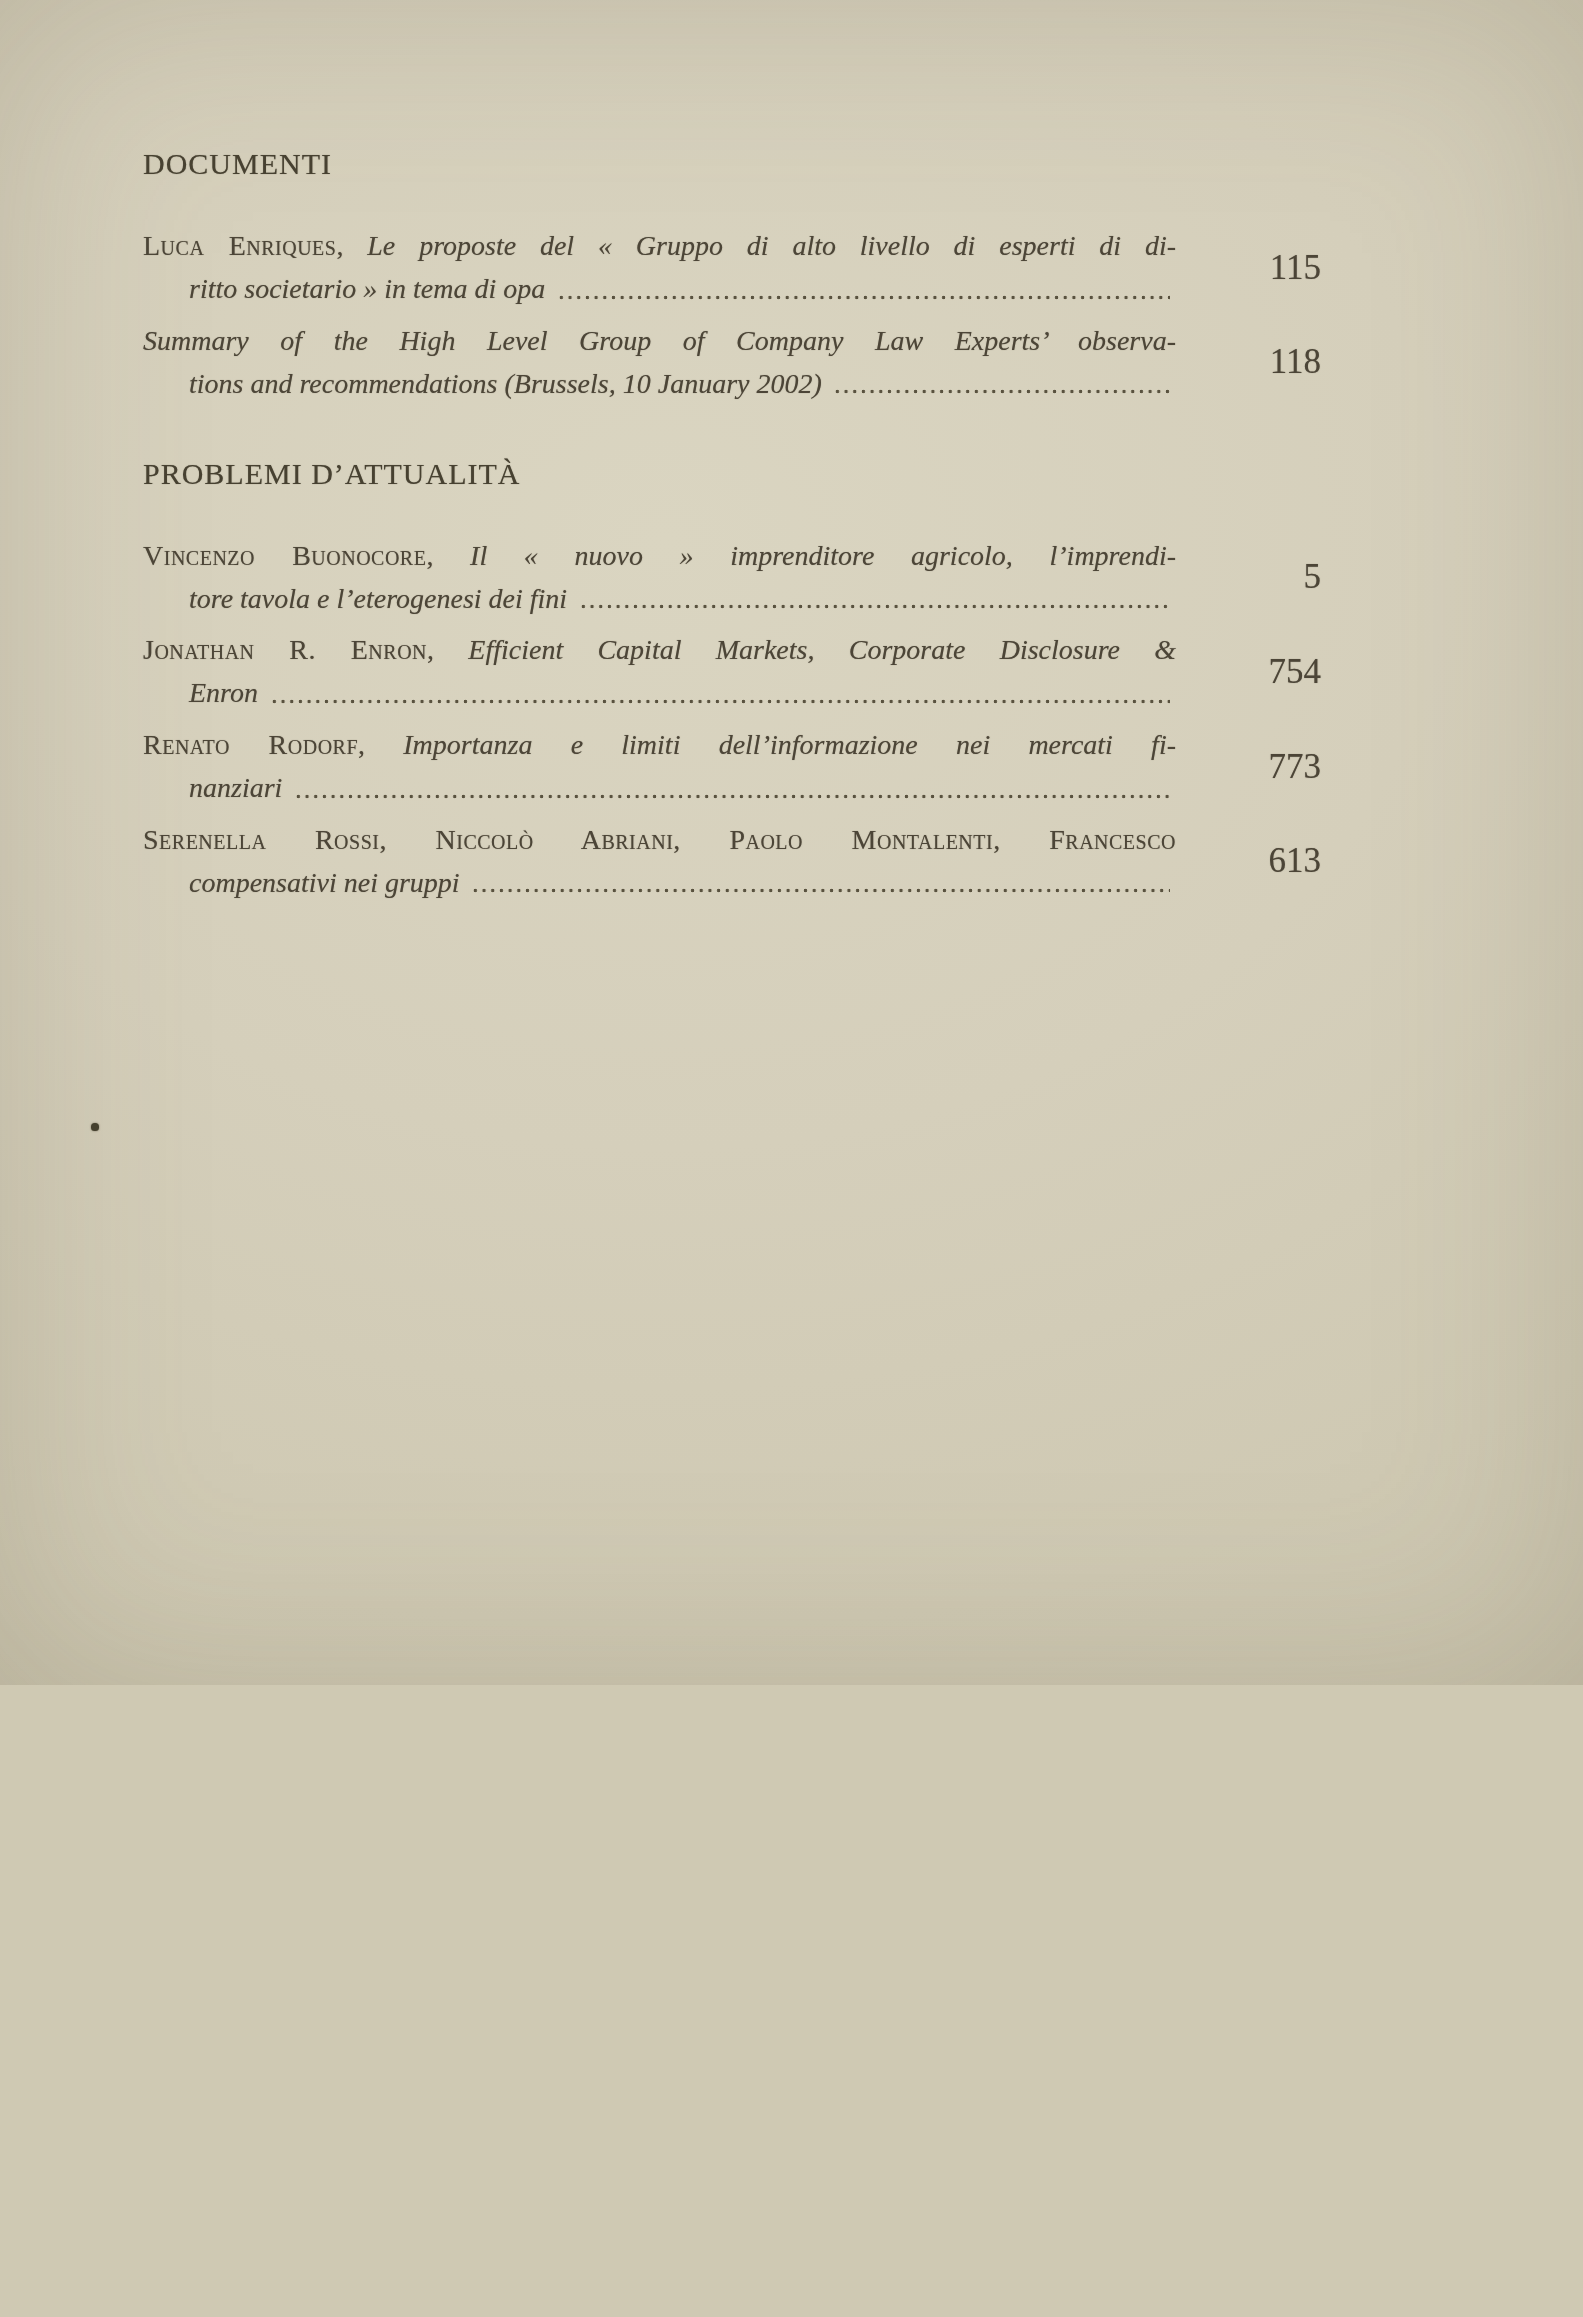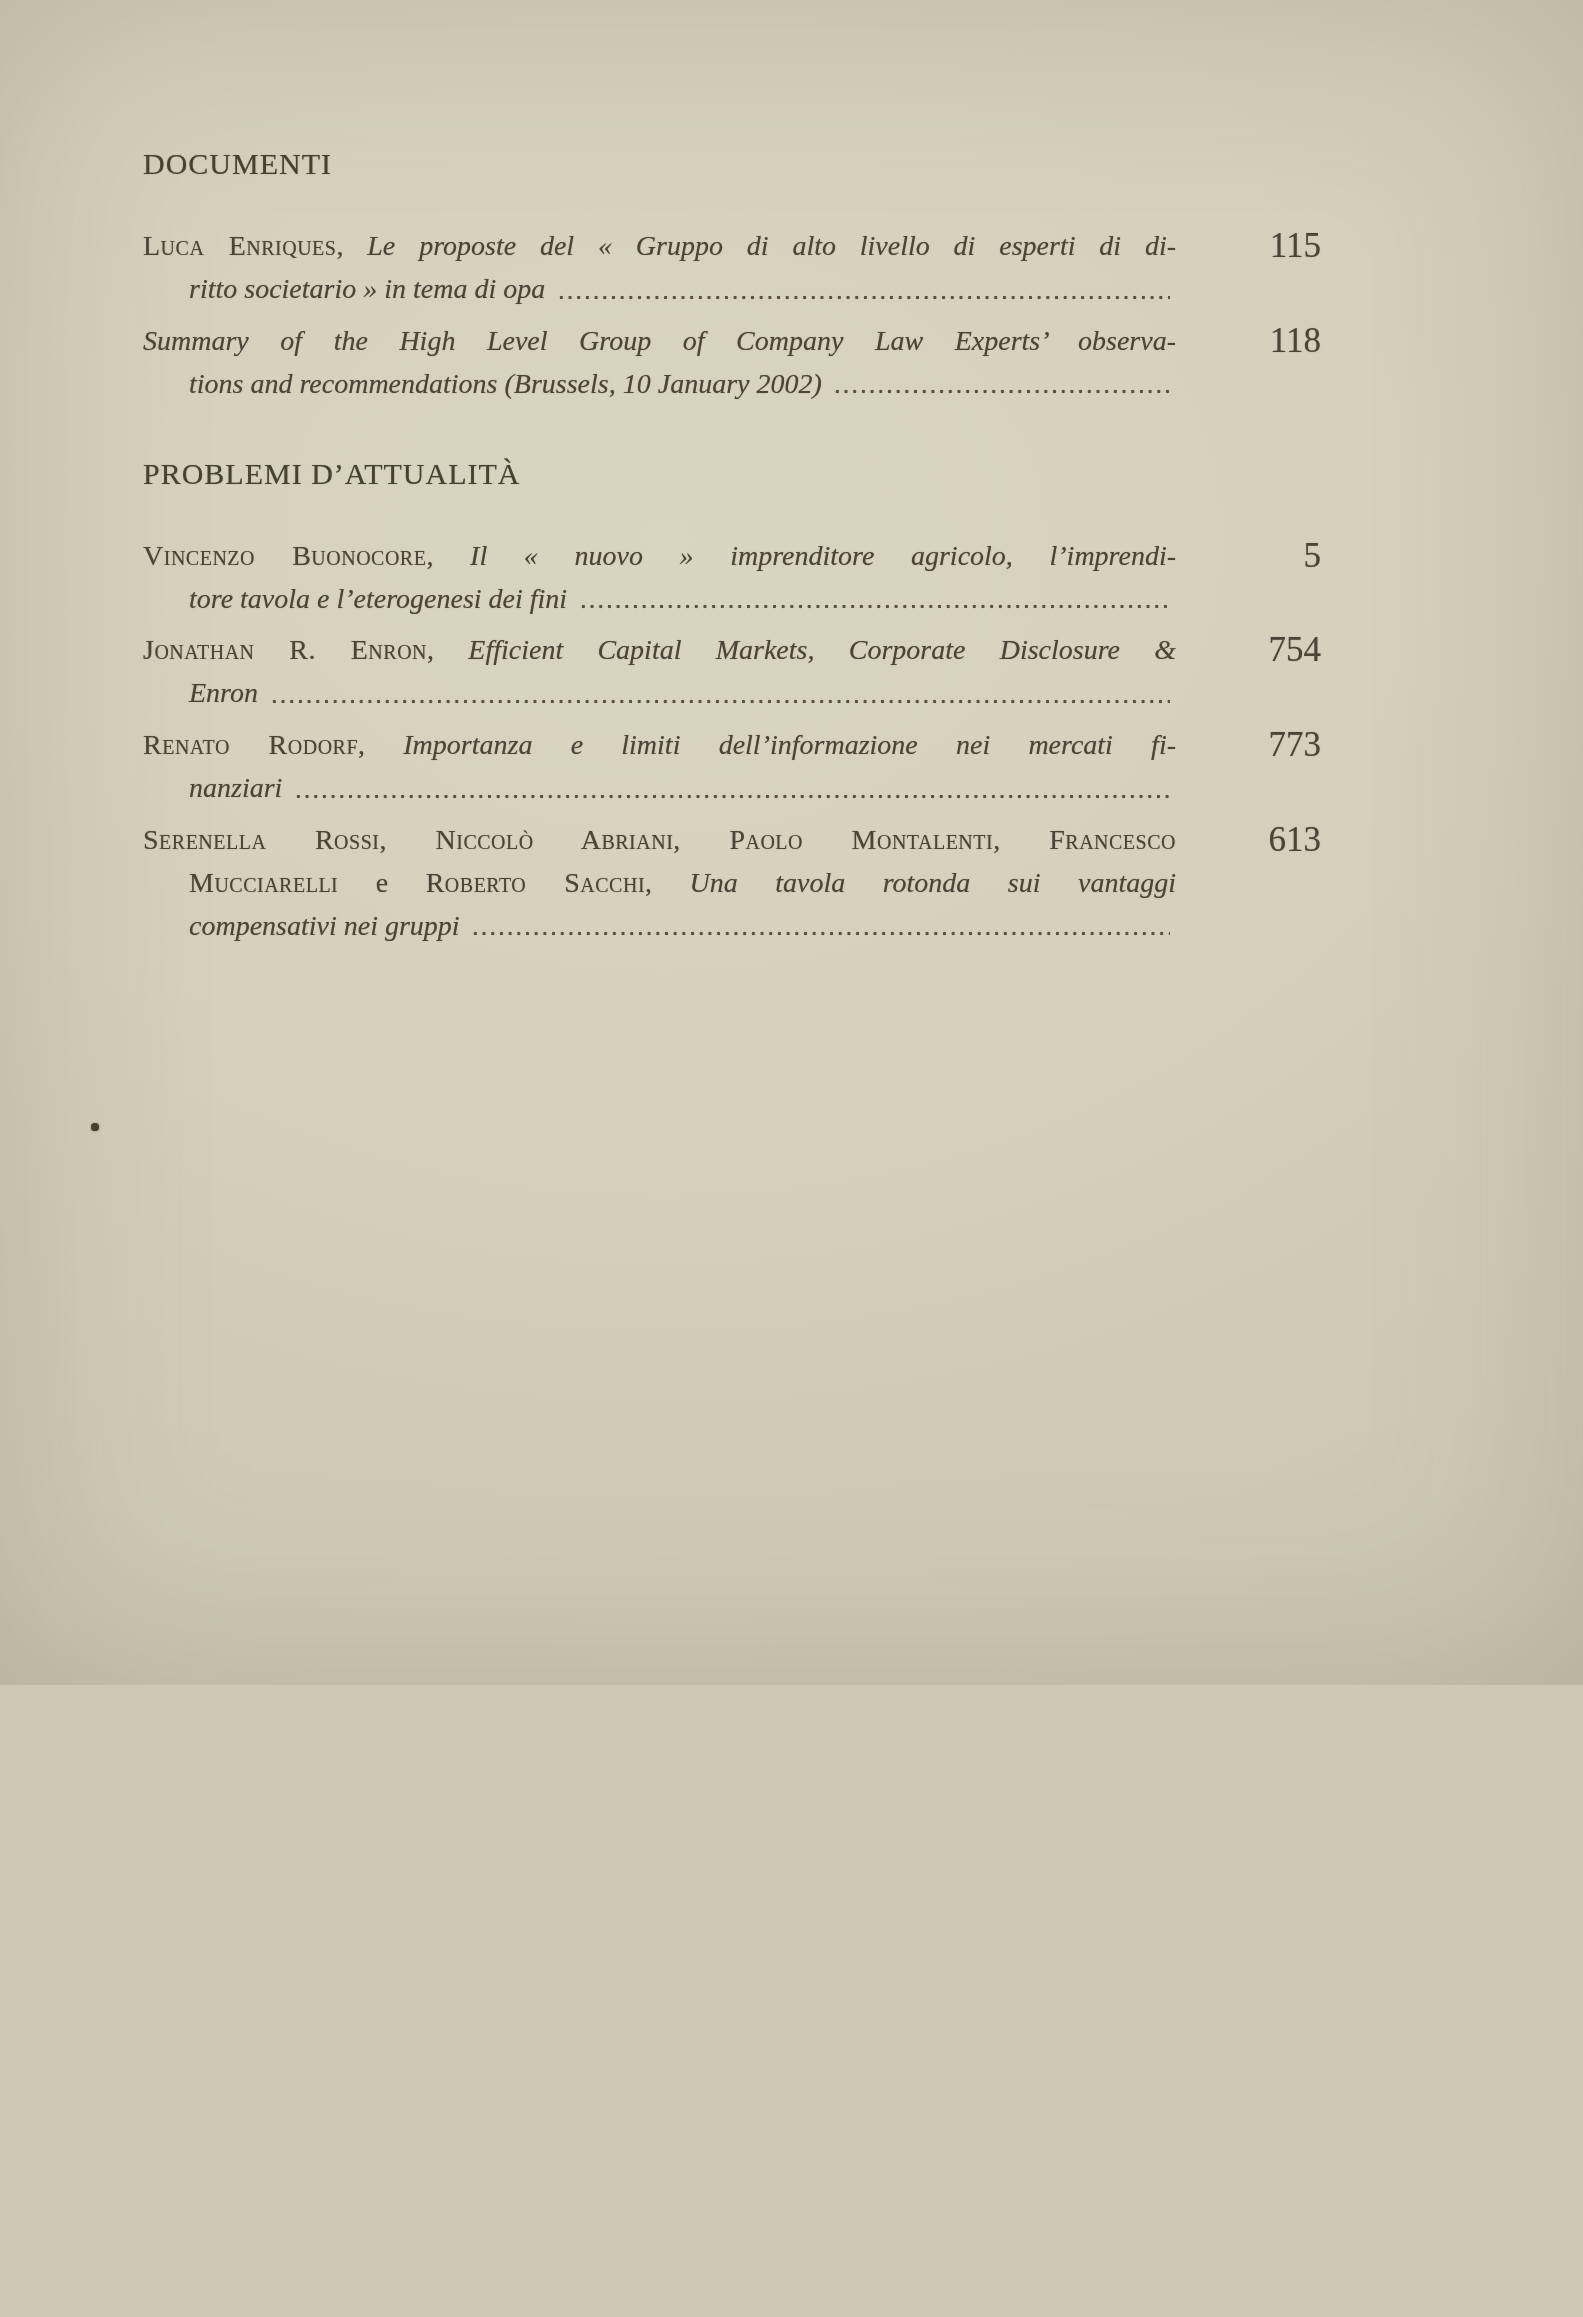--- a/index.html
+++ b/index.html
@@ -26,21 +26,21 @@
     font-size: 30px;
     line-height: 37px;
     letter-spacing: 1px;
     color: #474131;
     text-shadow: 0 0 1px rgba(71, 65, 49, 0.55);
     margin: 0 0 42px 0;
   }
   section + section .heading { margin-top: 50px; }
   .entry {
     display: flex;
-    align-items: flex-start;
+    align-items: center;
     margin-bottom: 8.7px;
     font-size: 28px;
     line-height: 43px;
     text-shadow: 0 0 1px rgba(76, 69, 55, 0.5);
   }
   .entry-text { width: 1033px; flex: 0 0 auto; }
   .line { white-space: nowrap; }
   .line.just { text-align: justify; text-align-last: justify; white-space: normal; }
   .line.cont { padding-left: 46px; }
   .line.leader-line { display: flex; }
@@ -140,21 +140,20 @@
             <div class="line cont leader-line">
               <span class="italic">nanziari</span>
               <span class="leader"></span>
             </div>
           </div>
           <div class="pagenum">773</div>
         </div>
         <div class="entry">
           <div class="entry-text">
             <div class="line just"><span class="smallcaps">Serenella Rossi, Niccolò Abriani, Paolo Montalenti, Francesco</span></div>
-            <div class="line cont just"><span class="smallcaps">Mucciarelli</span><span class="plain"> e </span><span class="smallcaps">Roberto Sacchi</span><span class="plain">, </span><span class="italic">Una tavola rotonda sui vantaggi</span></div>
             <div class="line cont leader-line">
               <span class="italic">compensativi nei gruppi</span>
               <span class="leader"></span>
             </div>
           </div>
           <div class="pagenum">613</div>
         </div>
       </section>
     </div>
   <div class="speck"></div>

